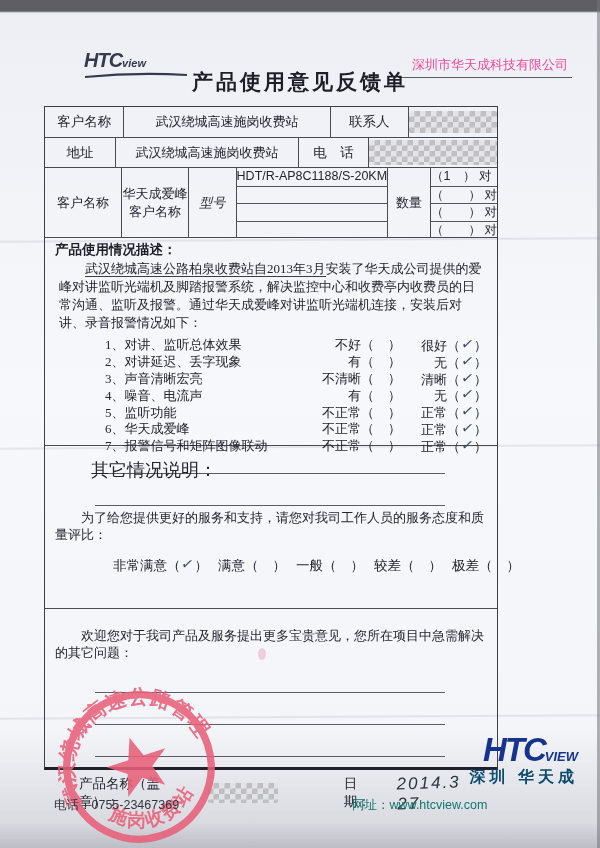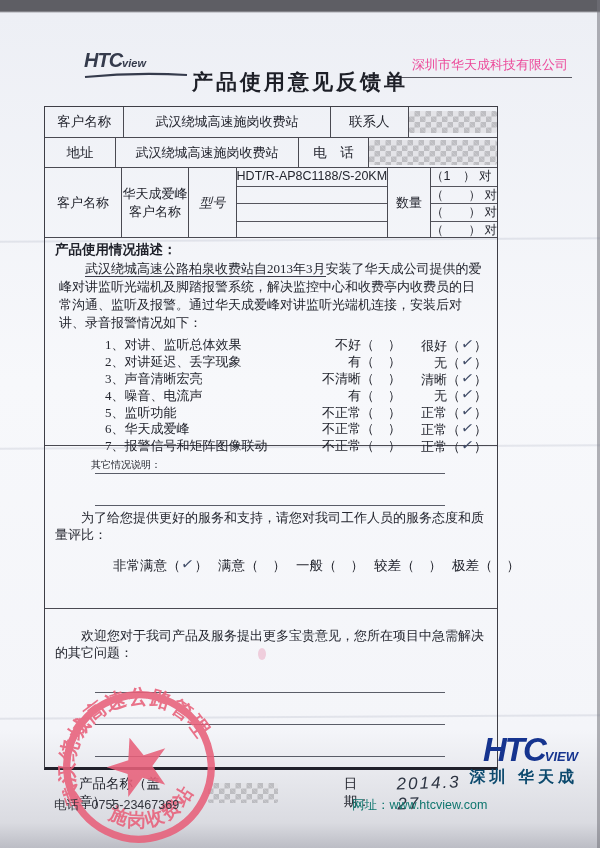--- a/index.html
+++ b/index.html
@@ -44,21 +44,21 @@
   .sec-head{font-weight:700;font-size:13.5px;color:#1e2029;}
   .para{margin:1px 4px 0 4px;text-indent:2em;line-height:18px;font-size:13px;font-family:"Liberation Serif","DejaVu Serif",serif;}
   .u{border-bottom:1px solid #3a3d4a;}
   .items{margin-top:5px;}
   .item{display:flex;align-items:center;height:16.8px;padding-left:50px;font-size:13px;font-family:"Liberation Serif","DejaVu Serif",serif;}
   .item .lab{width:232px;white-space:pre;}
   .item .neg{width:112px;text-align:right;white-space:pre;}
   .item .pos{width:100px;text-align:right;white-space:pre;}
   .slot{display:inline-block;width:14px;text-align:center;}
   .check{display:inline-block;color:#3f4b66;font-weight:700;font-size:15px;transform:rotate(9deg) translateY(-1px);font-family:"DejaVu Sans",sans-serif;}
-  .other-lbl{margin:3px 0 8px 36px;font-size:10px;font-family:"Liberation Serif","DejaVu Serif",serif;}
+  .other-lbl{margin:3px 0 8px 36px;font-size:18px;font-family:"Liberation Serif","DejaVu Serif",serif;}
   
   .middle{height:163px;box-sizing:border-box;padding:0 10px;}
   .blank-line{height:0;border-bottom:1.5px solid #5a5d68;margin:0 42px 0 40px;}
   .bl1{margin-top:27px;} .bl2{margin-top:31px;} .bl3{margin-top:31px;}
   .middle .sec-head{margin-top:10px;}
   .intro{margin-top:3px;text-indent:2em;font-size:13px;line-height:17px;font-family:"Liberation Serif","DejaVu Serif",serif;}
   .rating{margin-top:13px;padding-left:58px;font-size:13.5px;white-space:pre;font-family:"Liberation Serif","DejaVu Serif",serif;display:flex;}
   .rating .opt{margin-right:10px;}
   
   .last{height:159px;box-sizing:border-box;padding:0 10px;position:relative;}

